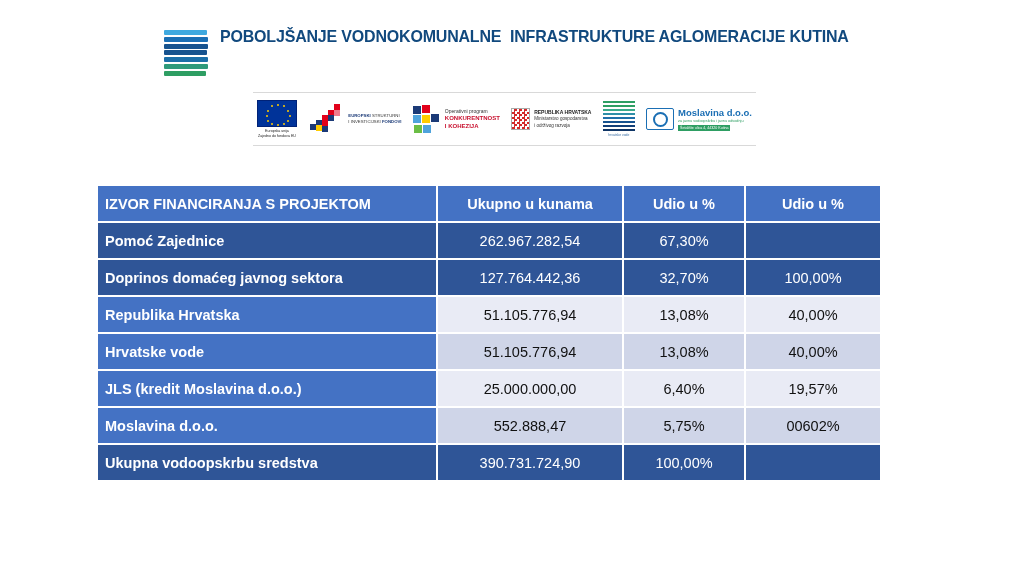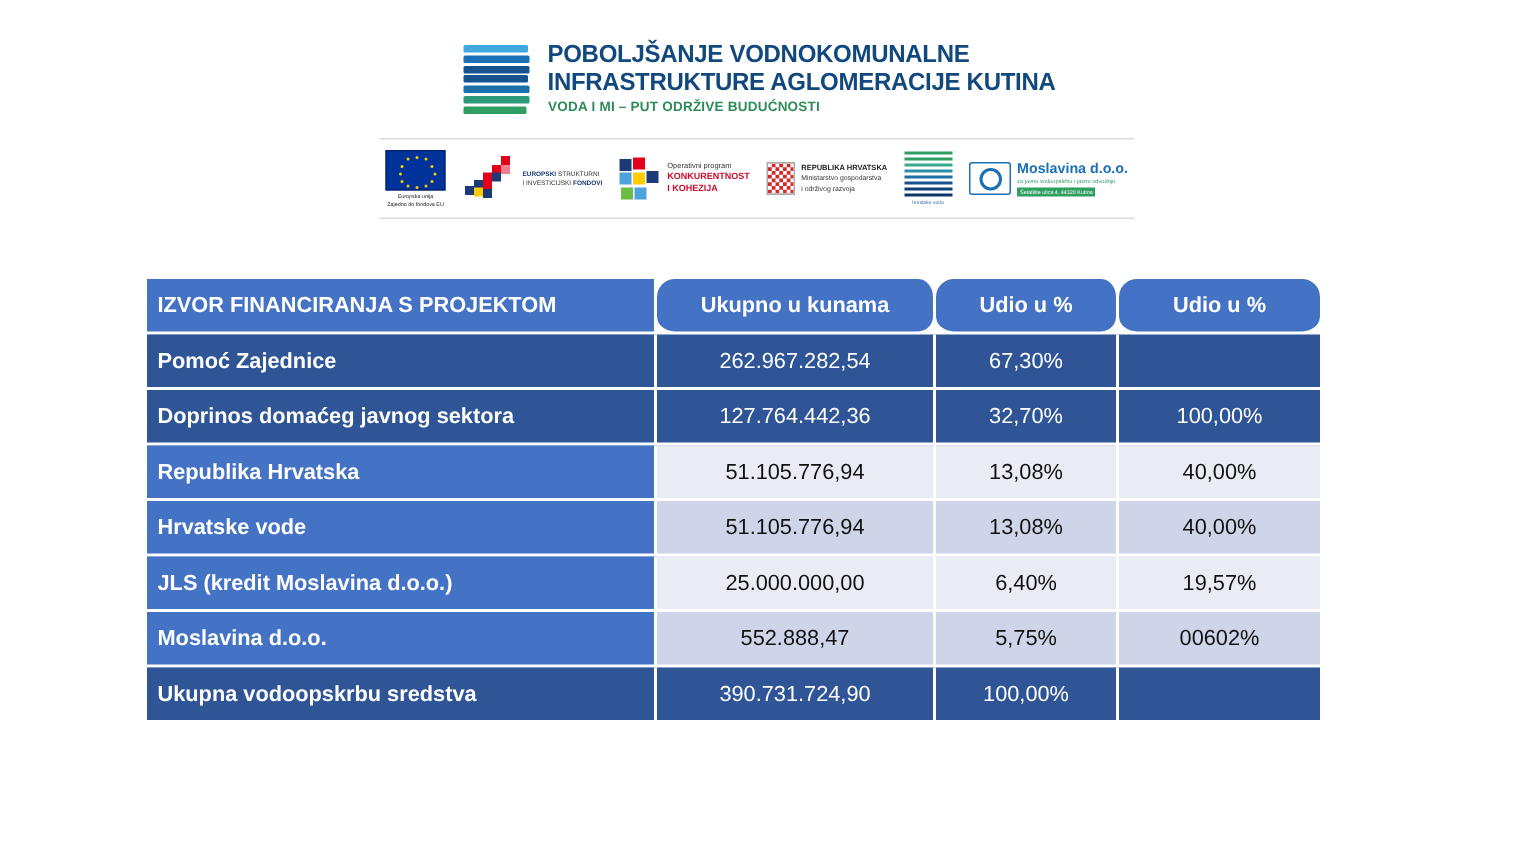--- a/index.html
+++ b/index.html
@@ -47,22 +47,23 @@
   .logo-mark span:nth-child(1) { background: #3FA9DF; width: 96%; }
   .logo-mark span:nth-child(2) { background: #1B6FB4; }
   .logo-mark span:nth-child(3) { background: #17538F; }
   .logo-mark span:nth-child(4) { background: #17538F; width: 97%; }
   .logo-mark span:nth-child(5) { background: #1C6FA8; }
   .logo-mark span:nth-child(6) { background: #2E9A7B; }
   .logo-mark span:nth-child(7) { background: #2E9E63; width: 94%; }
 
   .project-titles {
     display: flex;
-    flex-direction: column;
+    flex-direction: row;
     line-height: 1.0;
+    text-align: right;
   }
   .project-title-l1, .project-title-l2 {
     font-size: 16.5px;
     font-weight: bold;
     color: #11497E;
     letter-spacing: -0.2px;
     white-space: nowrap;
     transform: scaleX(0.97);
     transform-origin: left center;
   }
@@ -221,21 +222,21 @@
 
   
   thead th {
     background: #4472C4;
     color: #ffffff;
     font-size: 14.5px;
   }
   thead th.col-label { text-align: left; }
   thead th.col-amount,
   thead th.col-pct1,
-  thead th.col-pct2 { text-align: center; border-radius: 12px; }
+  thead th.col-pct2 { text-align: center; }
   thead th:last-child { border-right: none; }
 
   
   td.cell-label {
     background: #4472C4;
     color: #ffffff;
     font-weight: bold;
     text-align: left;
   }
   
@@ -268,21 +269,20 @@
         <span></span>
         <span></span>
         <span></span>
         <span></span>
         <span></span>
         <span></span>
     </div>
     <div class="project-titles">
       <div class="project-title-l1">POBOLJŠANJE VODNOKOMUNALNE</div>
       <div class="project-title-l2">INFRASTRUKTURE AGLOMERACIJE KUTINA</div>
-      <div class="project-subtitle">VODA I MI – PUT ODRŽIVE BUDUĆNOSTI</div>
     </div>
   </div>
 </div>
 
 <div class="logo-strip-wrap">
   <div class="strip-rule"></div>
 
   <div class="logo-strip">
 
     <div class="logo-cell eu-logo">

